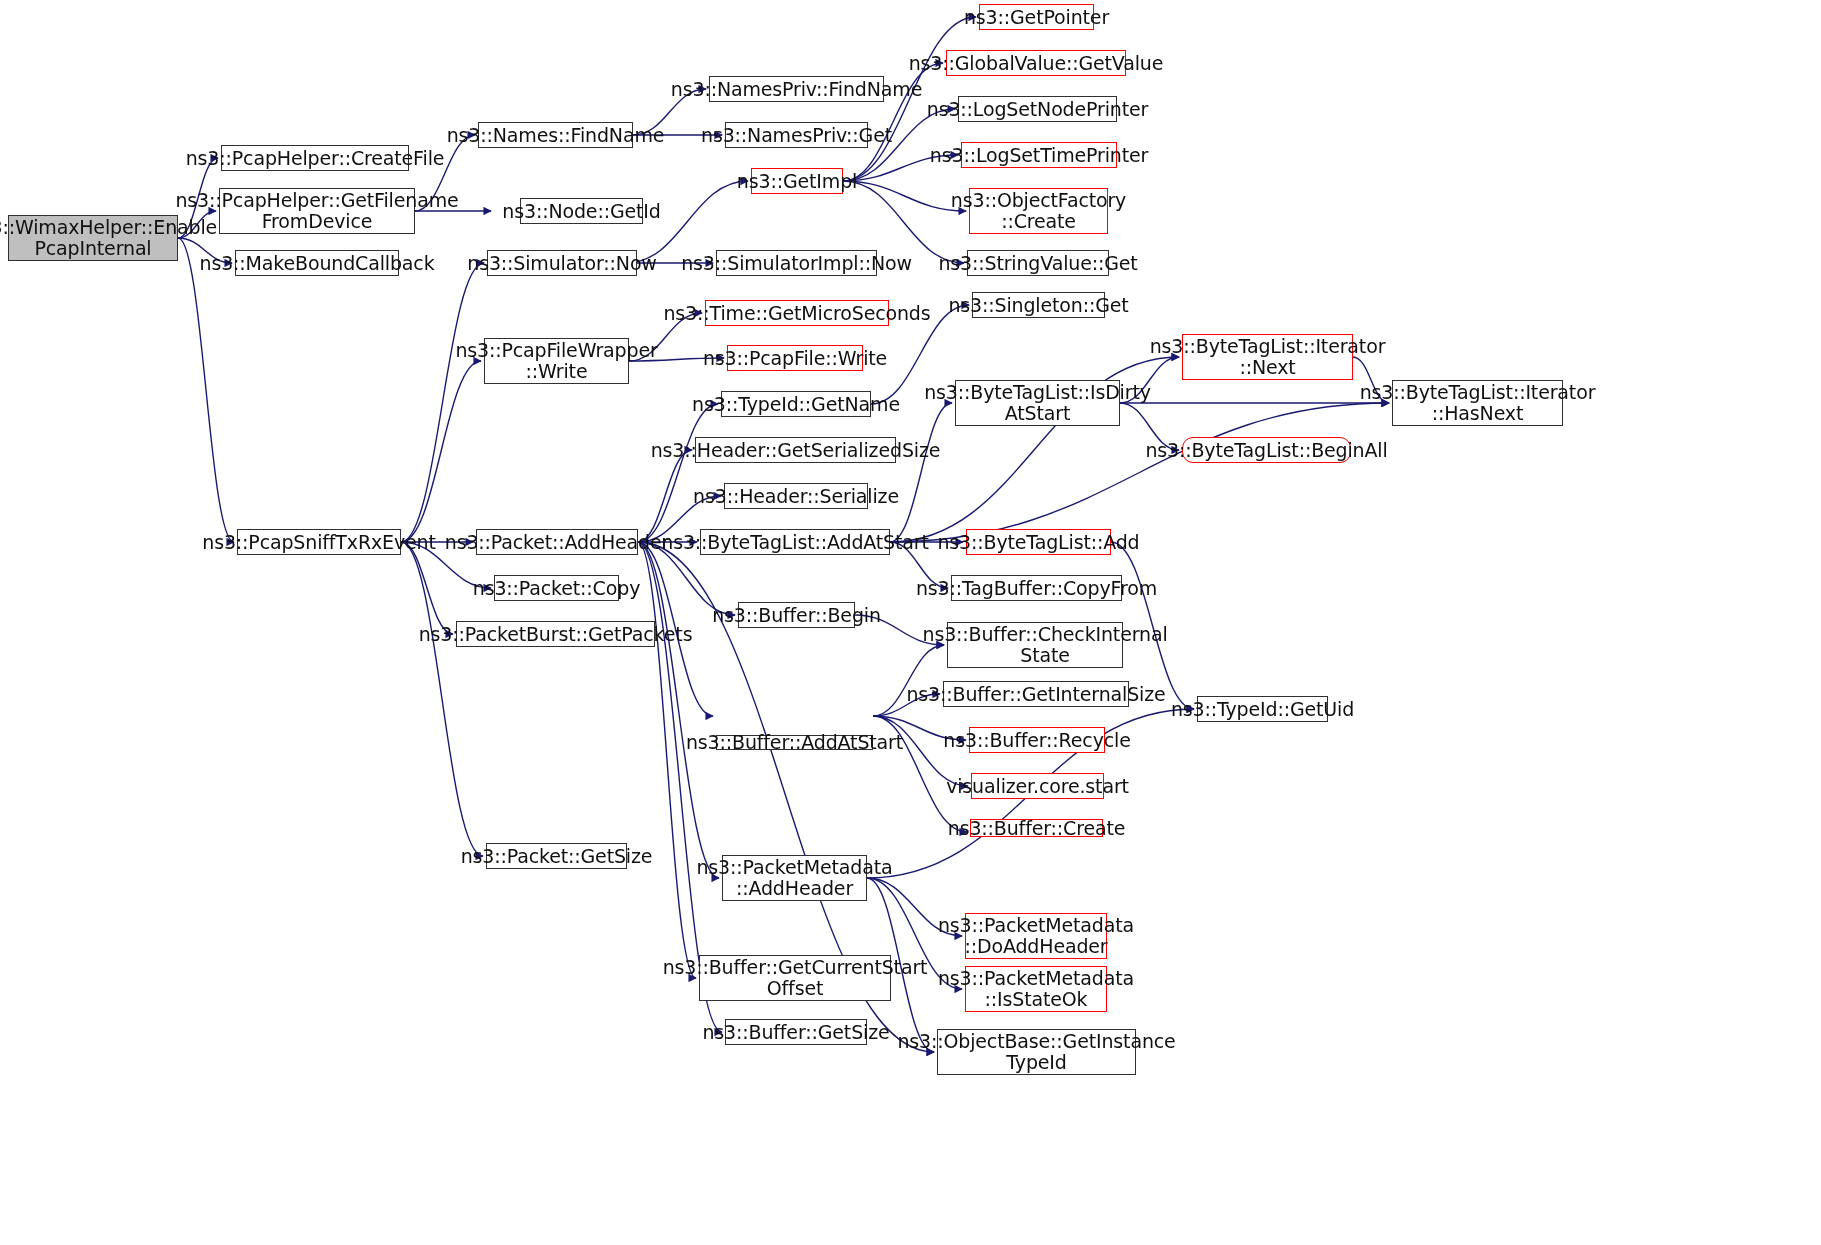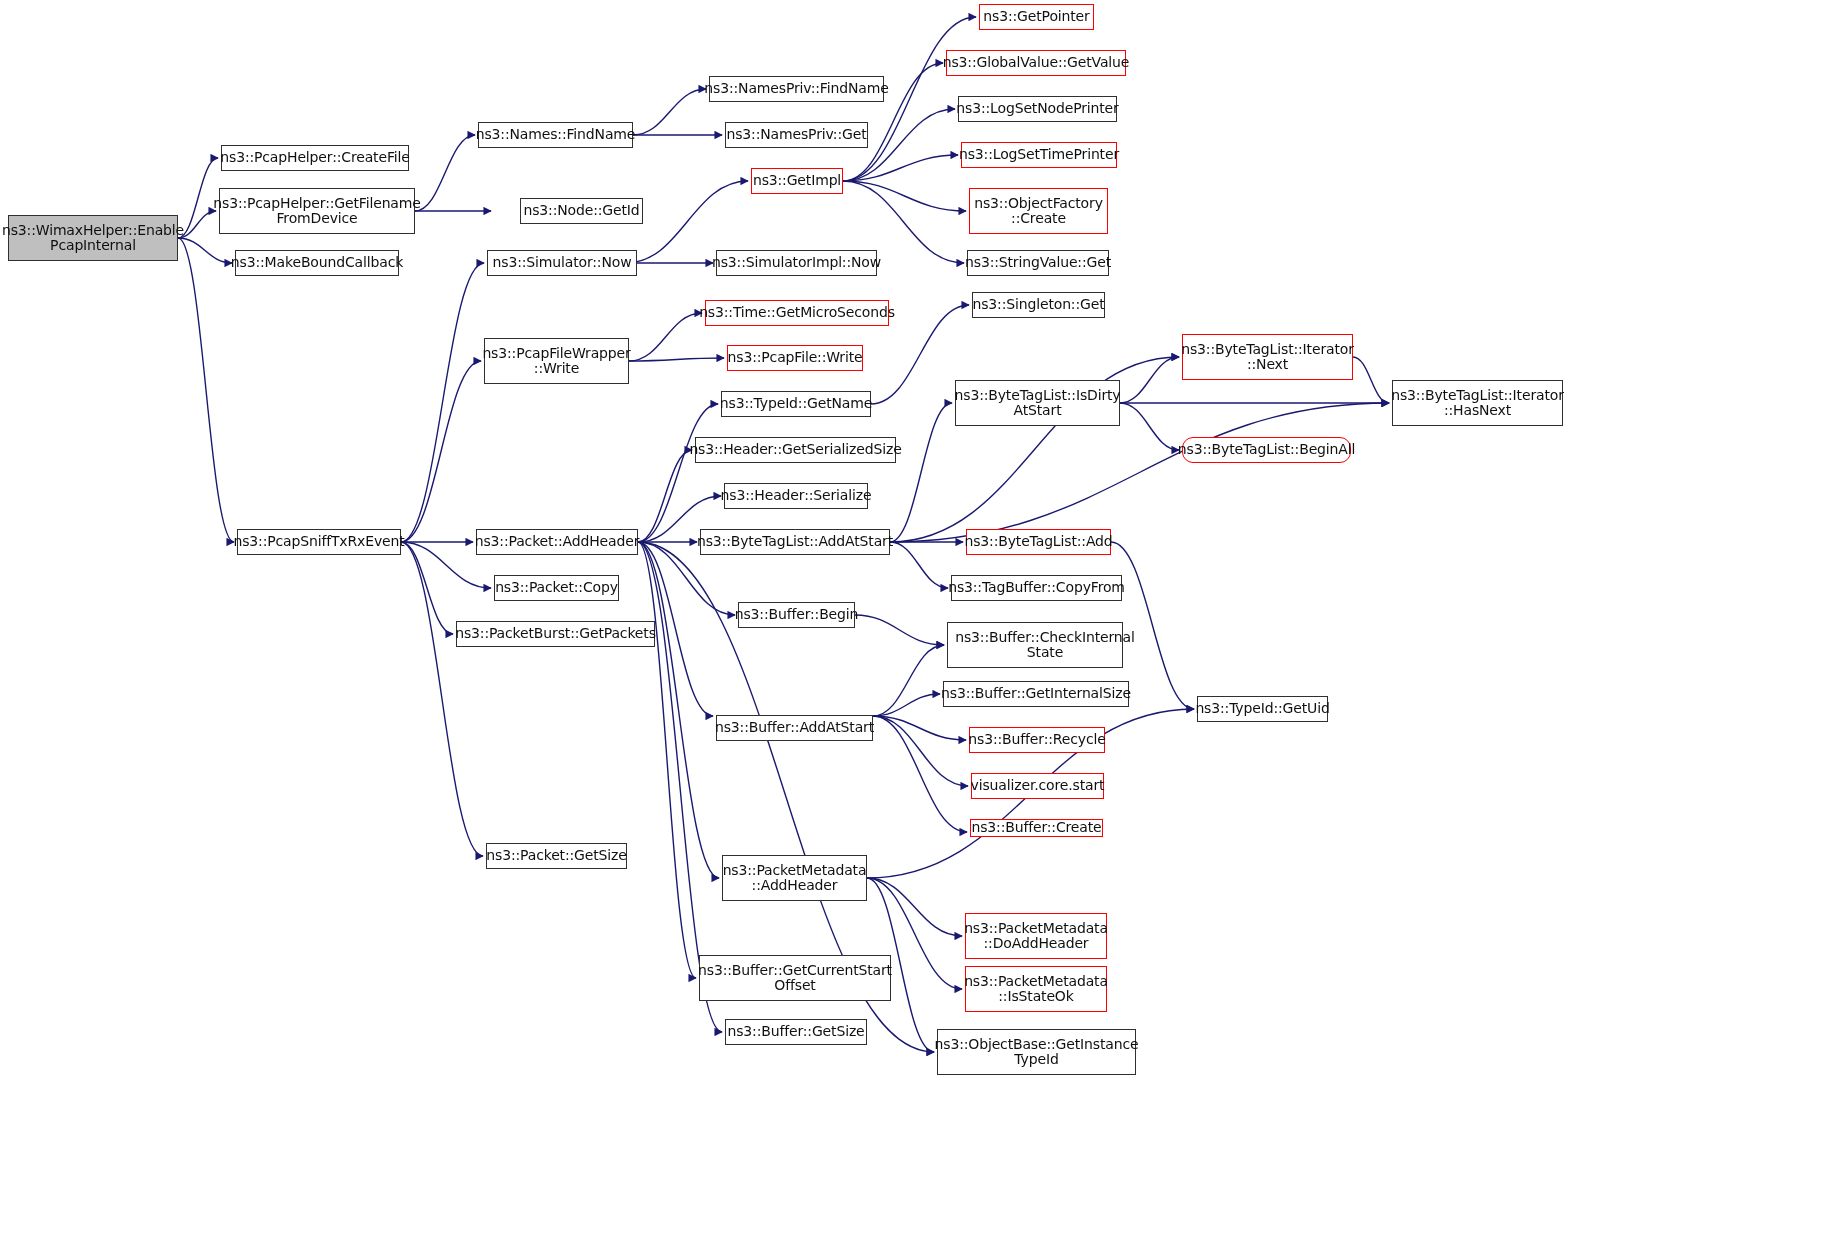--- a/index.html
+++ b/index.html
@@ -25,21 +25,21 @@
   .node {
     position: absolute;
     box-sizing: border-box;
     display: flex;
     align-items: center;
     justify-content: center;
     text-align: center;
     background: #ffffff;
     border: 1px solid #303030;
     color: #101010;
-    font-size: 14px;
+    font-size: 19px;
     line-height: 1.08;
     letter-spacing: -0.15px;
     white-space: pre-line;
     padding: 0 4px;
     z-index: 5;
   }
   .node.red {
     border-color: #ff0000;
   }
   .node.root {
@@ -155,21 +155,21 @@
       <div class="node" style="left: 476px; top: 529px; width: 162px; height: 26px;">ns3::Packet::AddHeader</div>
       <div class="node" style="left: 700px; top: 529px; width: 190px; height: 26px;">ns3::ByteTagList::AddAtStart</div>
       <div class="node red" style="left: 966px; top: 529px; width: 145px; height: 26px;">ns3::ByteTagList::Add</div>
       <div class="node" style="left: 494px; top: 575px; width: 125px; height: 26px;">ns3::Packet::Copy</div>
       <div class="node" style="left: 951px; top: 575px; width: 171px; height: 26px;">ns3::TagBuffer::CopyFrom</div>
       <div class="node" style="left: 738px; top: 602px; width: 117px; height: 26px;">ns3::Buffer::Begin</div>
       <div class="node" style="left: 456px; top: 621px; width: 199px; height: 26px;">ns3::PacketBurst::GetPackets</div>
       <div class="node" style="left: 947px; top: 622px; width: 176px; height: 46px; padding-left: 24px;">ns3::Buffer::CheckInternal
 State</div>
       <div class="node" style="left: 943px; top: 681px; width: 186px; height: 26px;">ns3::Buffer::GetInternalSize</div>
-      <div class="node" style="left: 716px; top: 715px; width: 157px; height: 26px;">ns3::Buffer::AddAtStart</div>
+      <div class="node" style="left: 716px; top: 735px; width: 157px; height: 15px;">ns3::Buffer::AddAtStart</div>
       <div class="node" style="left: 1197px; top: 696px; width: 131px; height: 26px;">ns3::TypeId::GetUid</div>
       <div class="node red" style="left: 969px; top: 727px; width: 136px; height: 26px;">ns3::Buffer::Recycle</div>
       <div class="node red" style="left: 971px; top: 773px; width: 133px; height: 26px;">visualizer.core.start</div>
       <div class="node red" style="left: 970px; top: 819px; width: 133px; height: 18px;">ns3::Buffer::Create</div>
       <div class="node" style="left: 486px; top: 843px; width: 141px; height: 26px;">ns3::Packet::GetSize</div>
       <div class="node" style="left: 722px; top: 855px; width: 145px; height: 46px;">ns3::PacketMetadata
 ::AddHeader</div>
       <div class="node red" style="left: 965px; top: 913px; width: 142px; height: 46px;">ns3::PacketMetadata
 ::DoAddHeader</div>
       <div class="node red" style="left: 965px; top: 966px; width: 142px; height: 46px;">ns3::PacketMetadata

